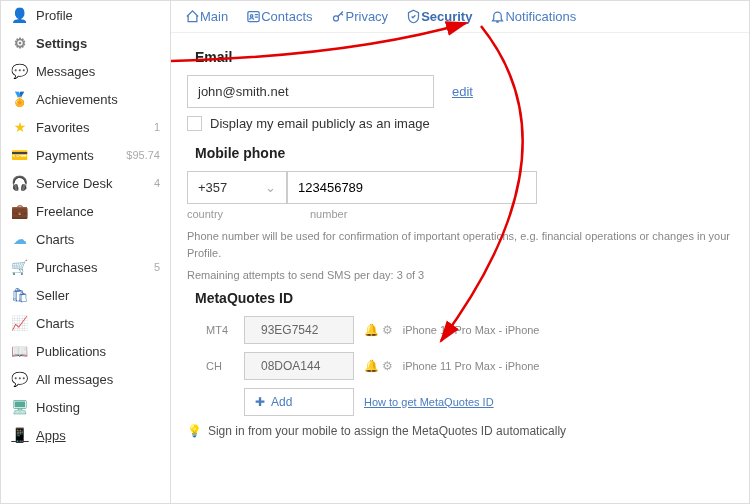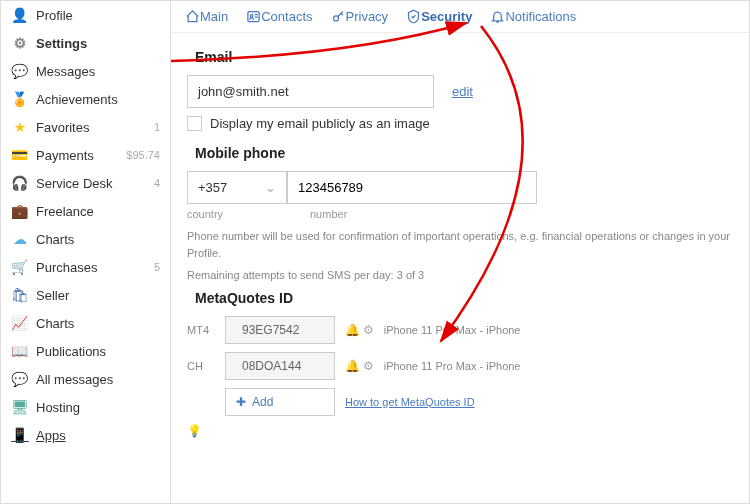--- a/index.html
+++ b/index.html
@@ -24,21 +24,21 @@
 .edit-link { color: #4a7cc0; text-decoration: underline; cursor: pointer; margin-left: 8px; }
 .checkbox-row { display: flex; align-items: center; gap: 8px; margin-bottom: 14px; }
 .checkbox { width: 15px; height: 15px; border: 1px solid #ccc; }
 .phone-row { display: flex; gap: 0; margin-bottom: 4px; }
 .country-sel { border: 1px solid #ccc; padding: 8px 10px; width: 100px; display: flex; justify-content: space-between; align-items: center; font-size: 13px; }
 .number-input { border: 1px solid #ccc; padding: 8px 10px; width: 250px; font-size: 13px; }
 .sublabels { display: flex; gap: 23px; color: #999; font-size: 11px; margin-bottom: 8px; }
 .sublabels span:first-child { width: 100px; }
 .help-text { color: #888; font-size: 11px; line-height: 1.5; margin-bottom: 6px; }
 .mq-row { display: flex; align-items: center; gap: 10px; margin-bottom: 8px; }
-.mq-label { width: 28px; color: #888; font-size: 11px; }
+.mq-label { width: 28px; color: #888; font-size: 11px; margin-left: 19px; }
 .mq-box { border: 1px solid #ccc; background: #f5f5f5; padding: 6px 10px; width: 110px; display: flex; align-items: center; gap: 6px; font-size: 12px; color: #666; }
 .mq-box.add { background: #fff; color: #4a7cc0; }
 .mq-icons { display: flex; gap: 3px; color: #888; font-size: 12px; }
 .mq-device { color: #888; font-size: 11px; }
 .tip-row { display: flex; align-items: center; gap: 6px; color: #555; font-size: 12px; margin-top: 8px; }
 .arrow-overlay { position: absolute; top: 0; left: 0; pointer-events: none; }
 </style>
 </head>
 <body>
 
@@ -217,20 +217,21 @@
       <div class="mq-row">
         <div class="mq-label"></div>
         <div class="mq-box add">
           <span style="color:#4a7cc0">✚</span>
           <span>Add</span>
         </div>
         <span class="mq-device" style="text-decoration:underline;color:#4a7cc0;cursor:pointer">How to get MetaQuotes ID</span>
       </div>
       <div class="tip-row">
         <span>💡</span>
+        <span>Sign in from your mobile to assign the MetaQuotes ID automatically</span>
       </div>
     </div>
 
     <svg class="arrow-overlay" width="580" height="504">
       <defs>
           <marker id="ah" markerWidth="10" markerHeight="10" refX="8" refY="3" orient="auto">
             <path d="M0,0 L9,3 L0,6 Z" fill="#e30000"></path>
           </marker>
         </defs>
       <path d="M 0 60 Q 180 55 295 22" stroke="#e30000" stroke-width="2.5" fill="none" marker-end="url(#ah)"></path>

